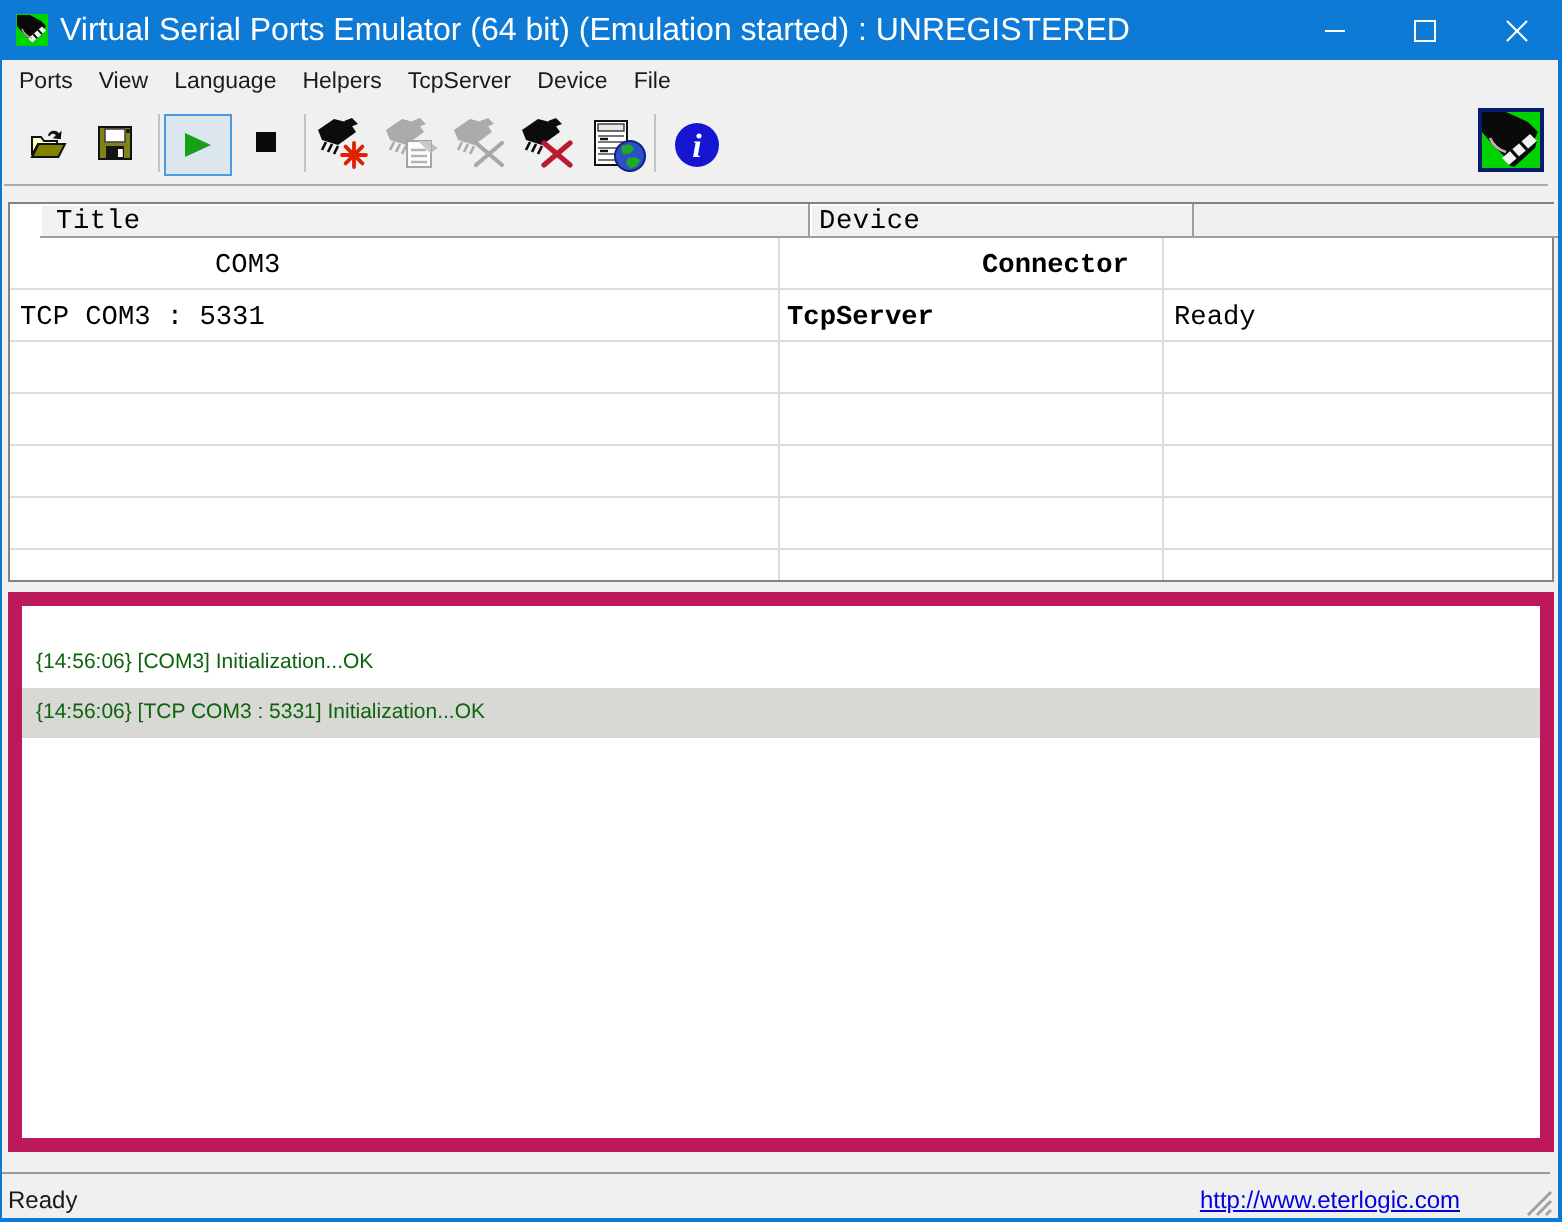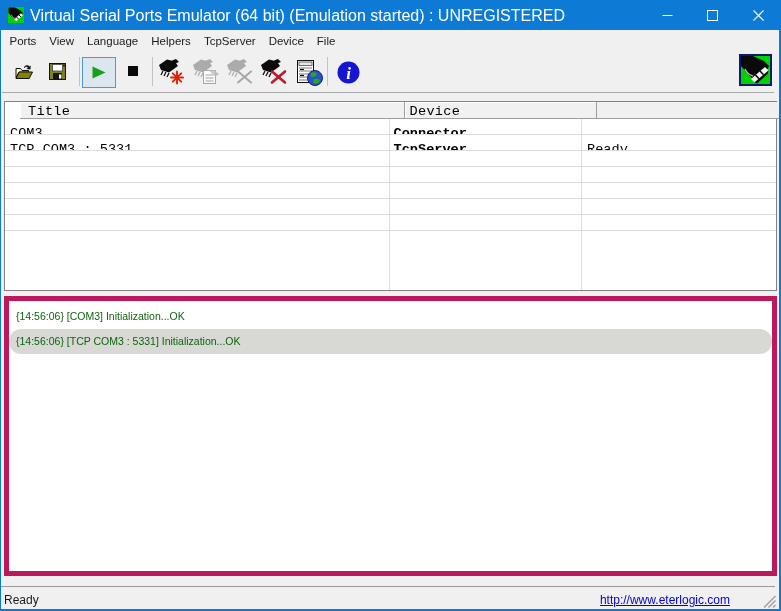--- a/index.html
+++ b/index.html
@@ -47,32 +47,32 @@
                background:#f1f1f0; }
   .lv-h { height:17px; background:#f1f1f0; border-right:1px solid #9e9e9e;
           border-bottom:1px solid #9e9e9e; box-shadow:inset 1px 1px 0 #ffffff;
           line-height:20px; letter-spacing:0.3px; white-space:nowrap; overflow:hidden; }
   .lv-h.h1 { padding-left:8px; }
   .lv-h.h2 { padding-left:4.5px; }
   .lv-h.h3 { padding-left:5.5px; }
   .lv-h-fill { flex:1; height:17px; background:#f0f0f0; border-bottom:1px solid #9e9e9e; }
   .lv-body { position:absolute; left:0; top:17px; width:771px; height:171px; }
   .vline { position:absolute; top:0; width:1px; height:171px; background:#dcdcdc; }
-  .lv-row { display:flex; height:16px; border-bottom:1px solid #dcdcdc; }
+  .lv-row { display:flex; height:26px; border-bottom:1px solid #dcdcdc;justify-content:center; }
   .lv-row > div { line-height:29px; white-space:nowrap; overflow:hidden; }
   .lv-c1 { width:384px; padding-left:5px; }
   .lv-c2 { width:192px; padding-left:4.5px;font-weight:bold; }
   .lv-c3 { flex:1; padding-left:6px; }
 
   
   .logview { position:absolute; left:4px; top:296px; width:773px; height:280px;
-             background:#ffffff; border:5px solid #be185d; padding-top:3px; }
+             background:#ffffff; border:7px solid #be185d; padding-top:16px; }
   .log-line { height:25px; line-height:24px; padding-left:7px; font-size:10.5px;
               color:#0e640e; white-space:nowrap; }
-  .log-line.selected { background:#d8d8d5;border-radius:12px; }
+  .log-line.selected { background:#d8d8d5; }
 
   
   .status-sep { position:absolute; left:1px; top:586px; width:774px; height:1px; background:#9a9a9a; z-index:5; }
   .statusbar { position:absolute; left:1px; top:586px; width:778px; height:22px; background:#f0f0f0; }
   .status-text { position:absolute; left:3px; top:7px; font-size:12px; color:#1a1a1a; }
   .status-link { position:absolute; right:49px; top:7px; font-size:12px; color:#0000e0;
                  text-decoration:underline; cursor:pointer; }
   .size-grip { position:absolute; right:3px; top:9px; }
 </style>
 </head>

